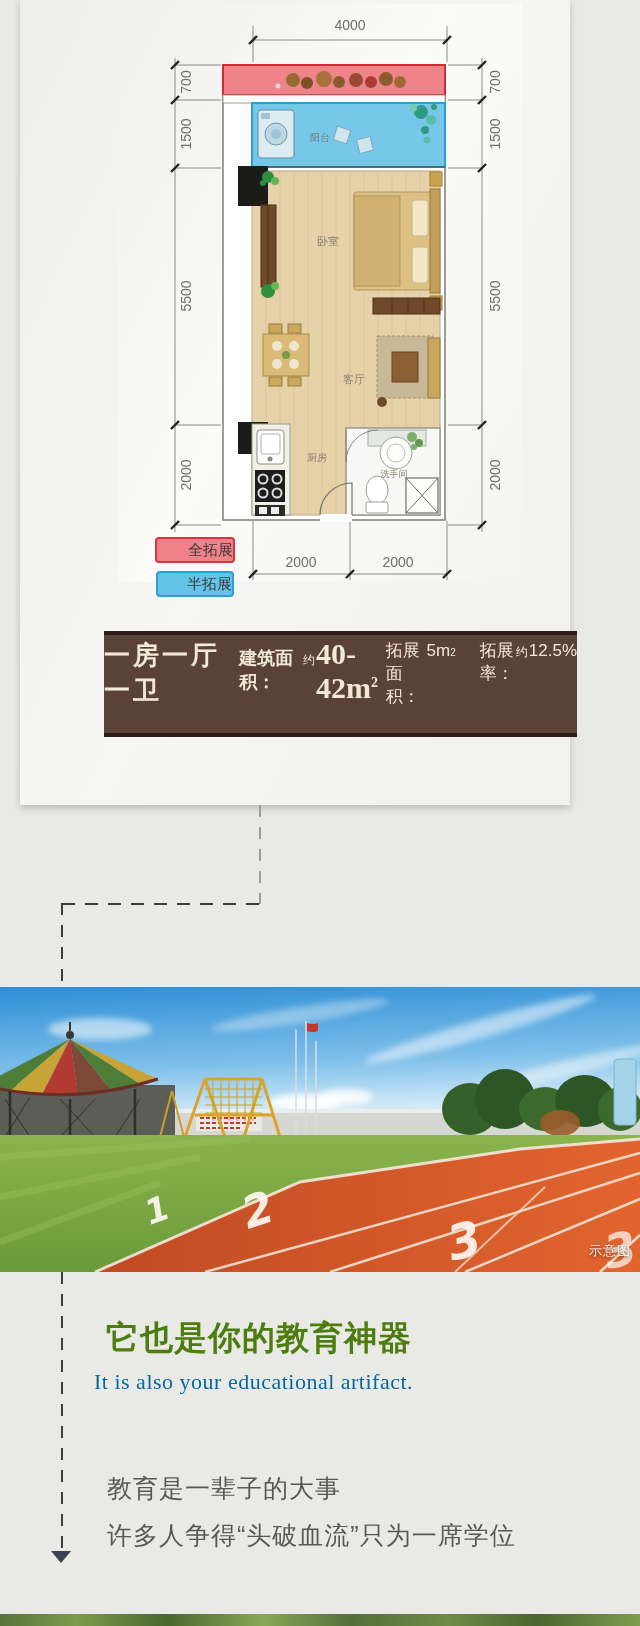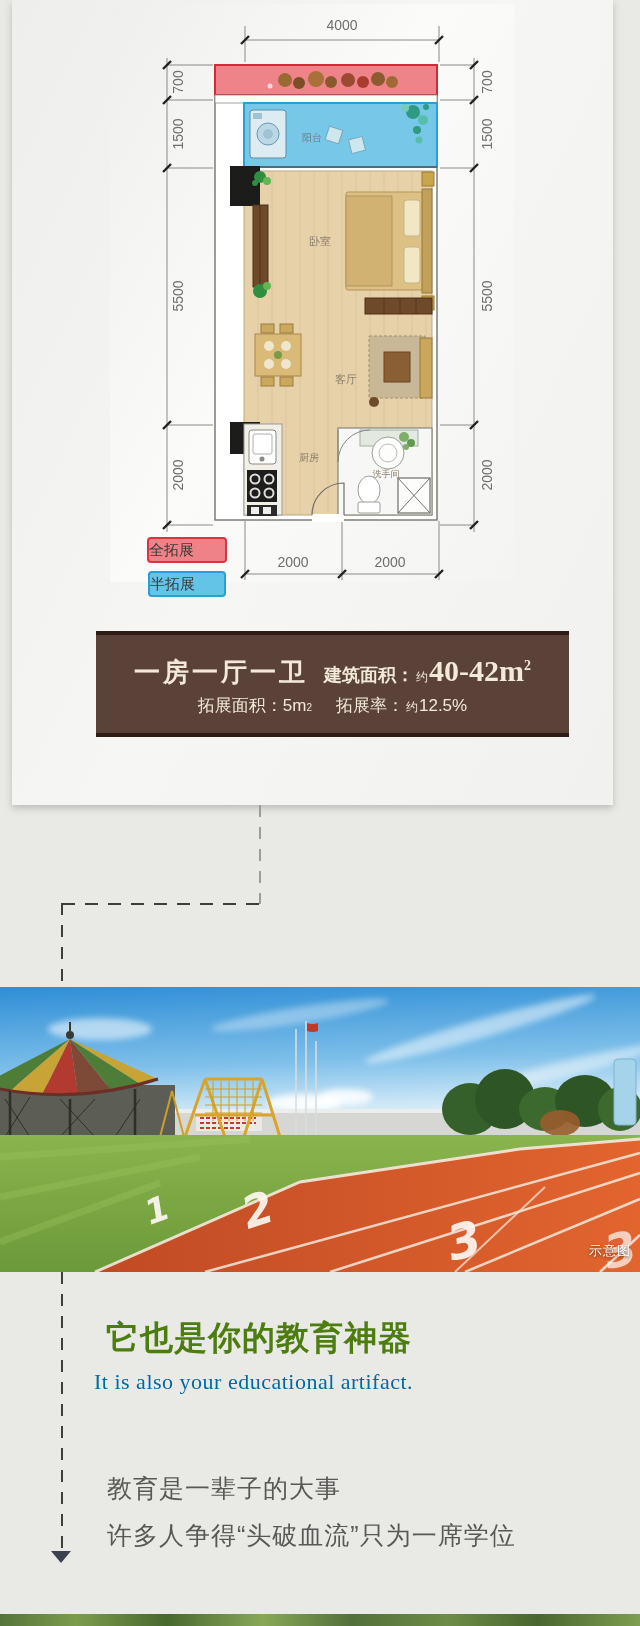--- a/index.html
+++ b/index.html
@@ -1,39 +1,39 @@
 <!DOCTYPE html>
 <html><head>
 <meta charset="utf-8">
 <style>
   * { margin:0; padding:0; box-sizing:border-box; }
   body { background:#dcdcda; font-family:"Liberation Sans","DejaVu Sans",sans-serif; }
   .page { position:relative; width:640px; height:1626px; margin:0 auto;
           background:#e9eae6; overflow:hidden; }
 
   
-  .card { position:absolute; left:12px; top:0; width:601px; height:805px;
+  .card { position:absolute; left:20px; top:0; width:550px; height:805px;
           background:linear-gradient(115deg,#eeeeec 0%,#f6f6f4 48%,#f1f1ef 100%);
           box-shadow:0 3px 7px rgba(80,80,80,.30); }
   .plan-sheet { position:absolute; left:98px; top:4px; width:404px; height:578px;
           background:linear-gradient(118deg,#efefed 0%,#fbfbf9 46%,#f4f4f2 100%); }
   .plan-svg { position:absolute; left:110px; top:0; }
 
   
-  .legend { position:absolute; font-size:15px; color:#3a3a3a; text-align:left;
+  .legend { position:absolute; font-size:15px; color:#3a3a3a; text-align:right;
             border-radius:4px; line-height:22px; font-weight:400; }
   .legend-full { left:135px; top:537px; width:80px; height:26px;
             background:#ef8188; border:2px solid #d6363f; }
   .legend-half { left:136px; top:571px; width:78px; height:26px;
             background:#63c4e8; border:2px solid #2b9fd1; }
 
   
   .info-box { position:absolute; left:84px; top:631px; width:473px; height:106px;
           background:#5a4238; border-top:4px solid #2e1d17; border-bottom:4px solid #2e1d17;
-          color:#f2e9d8; display:flex; flex-direction:column; justify-content:center; }
+          color:#f2e9d8; display:flex; justify-content:flex-start; }
   .info-row1 { display:flex; align-items:baseline; justify-content:center; margin-top:2px; }
   .unit-type { font-family:"Liberation Serif","DejaVu Serif",serif; font-size:26px;
           font-weight:700; letter-spacing:3px; }
   .ba-label { font-size:18px; font-weight:700; margin-left:16px; }
   .approx-sm { font-size:12px; margin:0 1px 0 2px; }
   .ba-value { font-family:"Liberation Serif","DejaVu Serif",serif; font-size:30px; font-weight:700; }
   .ba-value sup { font-size:14px; }
   .info-row2 { display:flex; justify-content:center; gap:24px; font-size:17px; margin-top:4px; }
   .info-row2 sup { font-size:10px; }
   .r2item { display:flex; align-items:baseline; }

